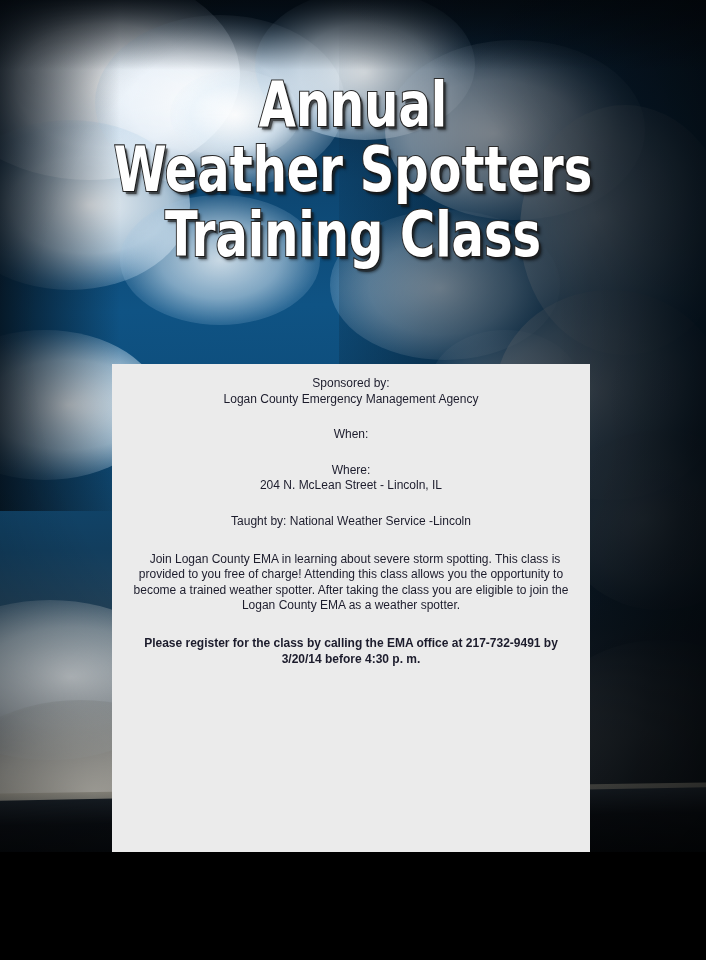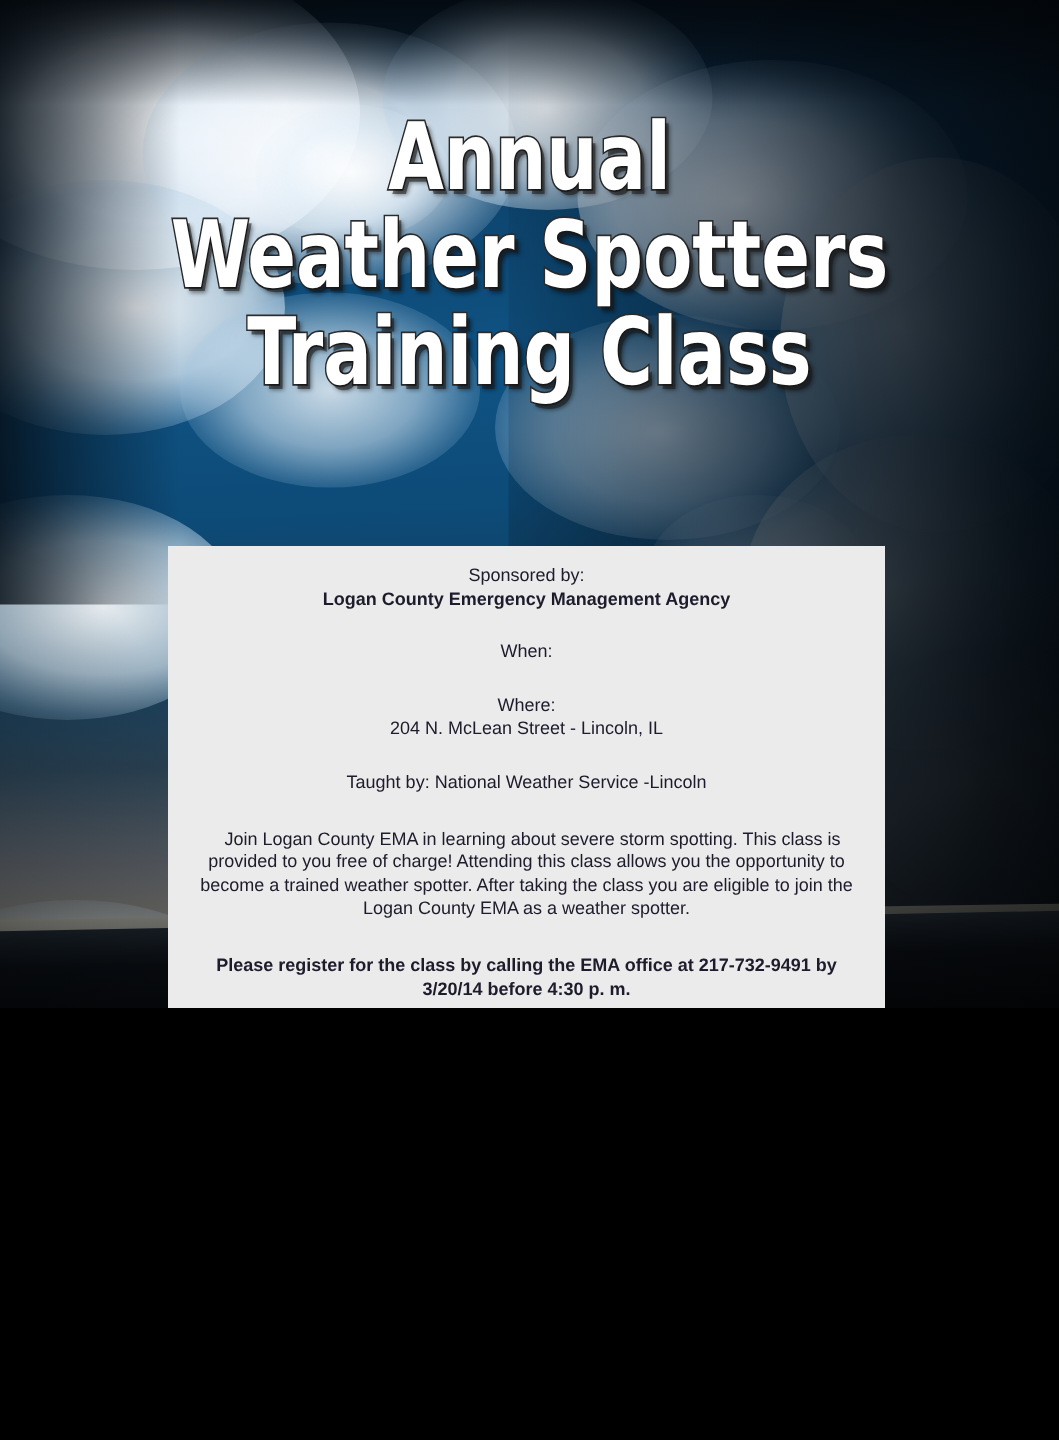--- a/index.html
+++ b/index.html
@@ -8,21 +8,21 @@
     padding: 0;
     background: #000;
   }
   body {
     font-family: "Liberation Sans", sans-serif;
   }
 
   #flyer {
     position: relative;
     width: 706px;
-    height: 672px;
+    height: 852px;
     overflow: hidden;
     background: #a16207;
   }
 
   
   .photo {
     position: absolute;
     inset: 0;
     overflow: hidden;
   }
@@ -185,21 +185,21 @@
     color: #1b1b2b;
     font-family: "Liberation Sans", sans-serif;
   }
   .panel p {
     margin: 0;
     font-size: 12px;
     line-height: 1.30;
     text-align: center;
     color: #1c1c2c;
   }
-  .panel p.b { font-weight: 700; text-align: center; }
+  .panel p.b { font-weight: 400; text-align: center; }
   .spacer-md { height: 20px; }
   .spacer-lg { height: 22px; }
 
   .body-para {
     margin: 0;
     font-size: 17.5px;
     line-height: 1.36;
     text-align: justify;
     text-justify: inter-word;
     color: #1c1c2c;

